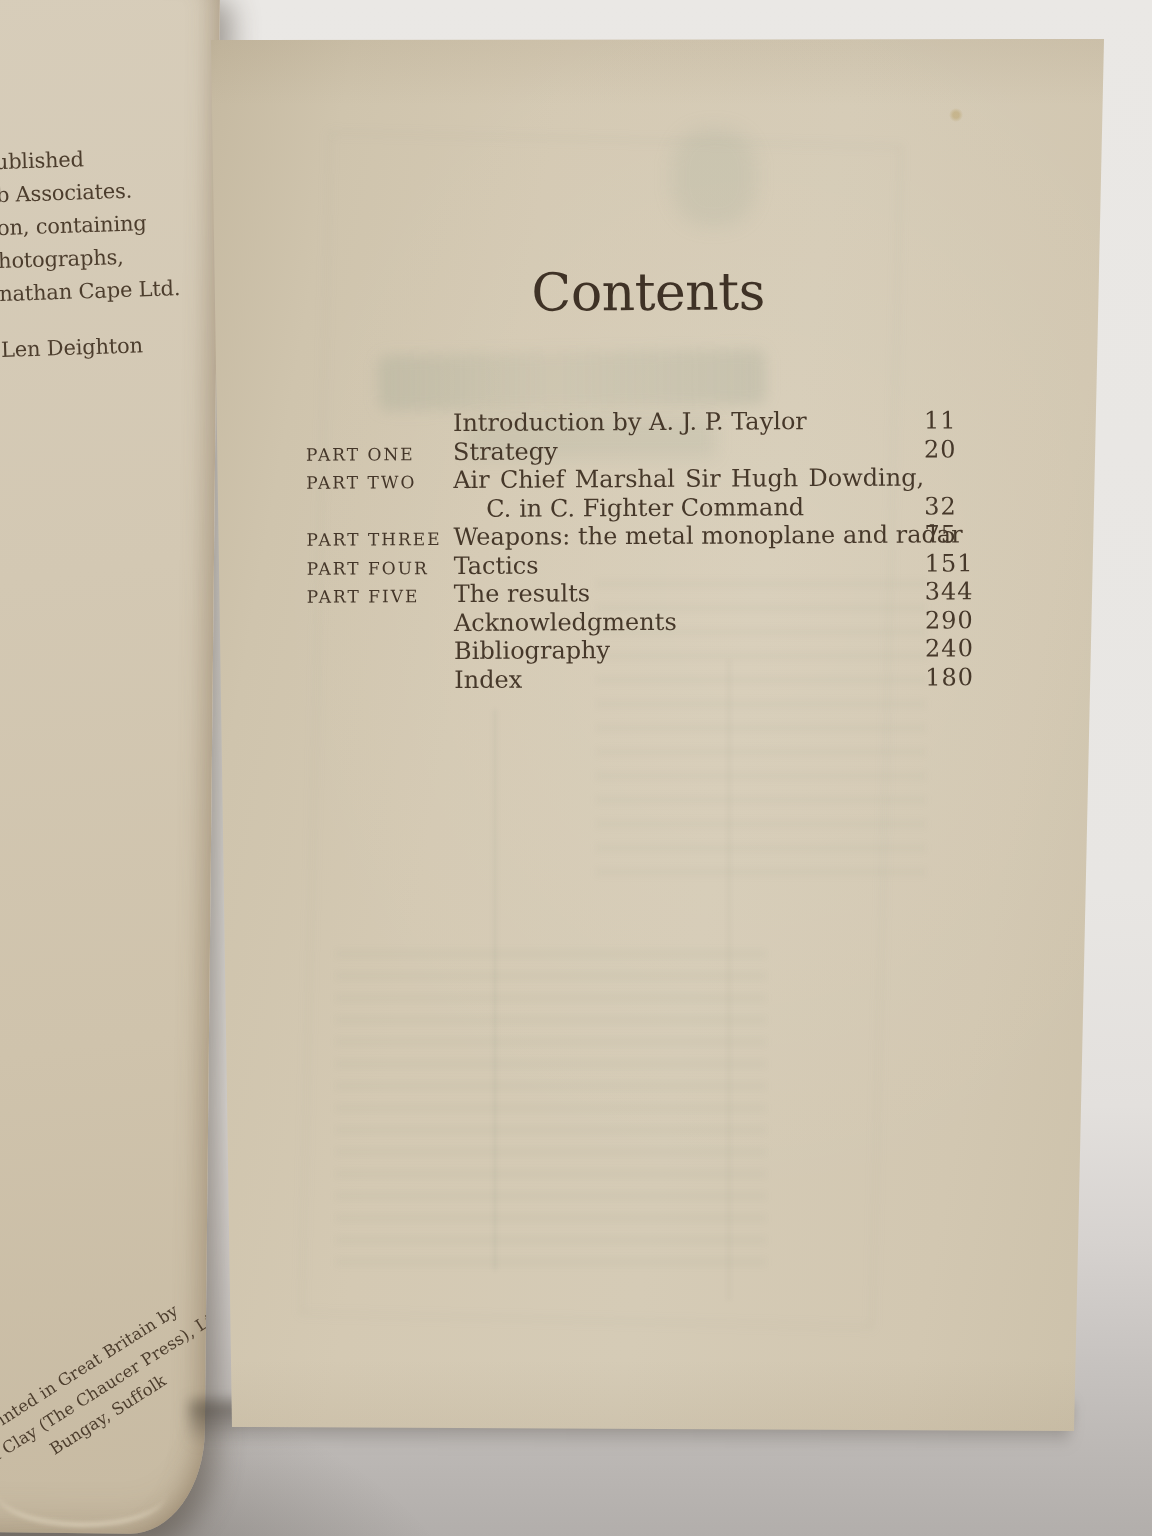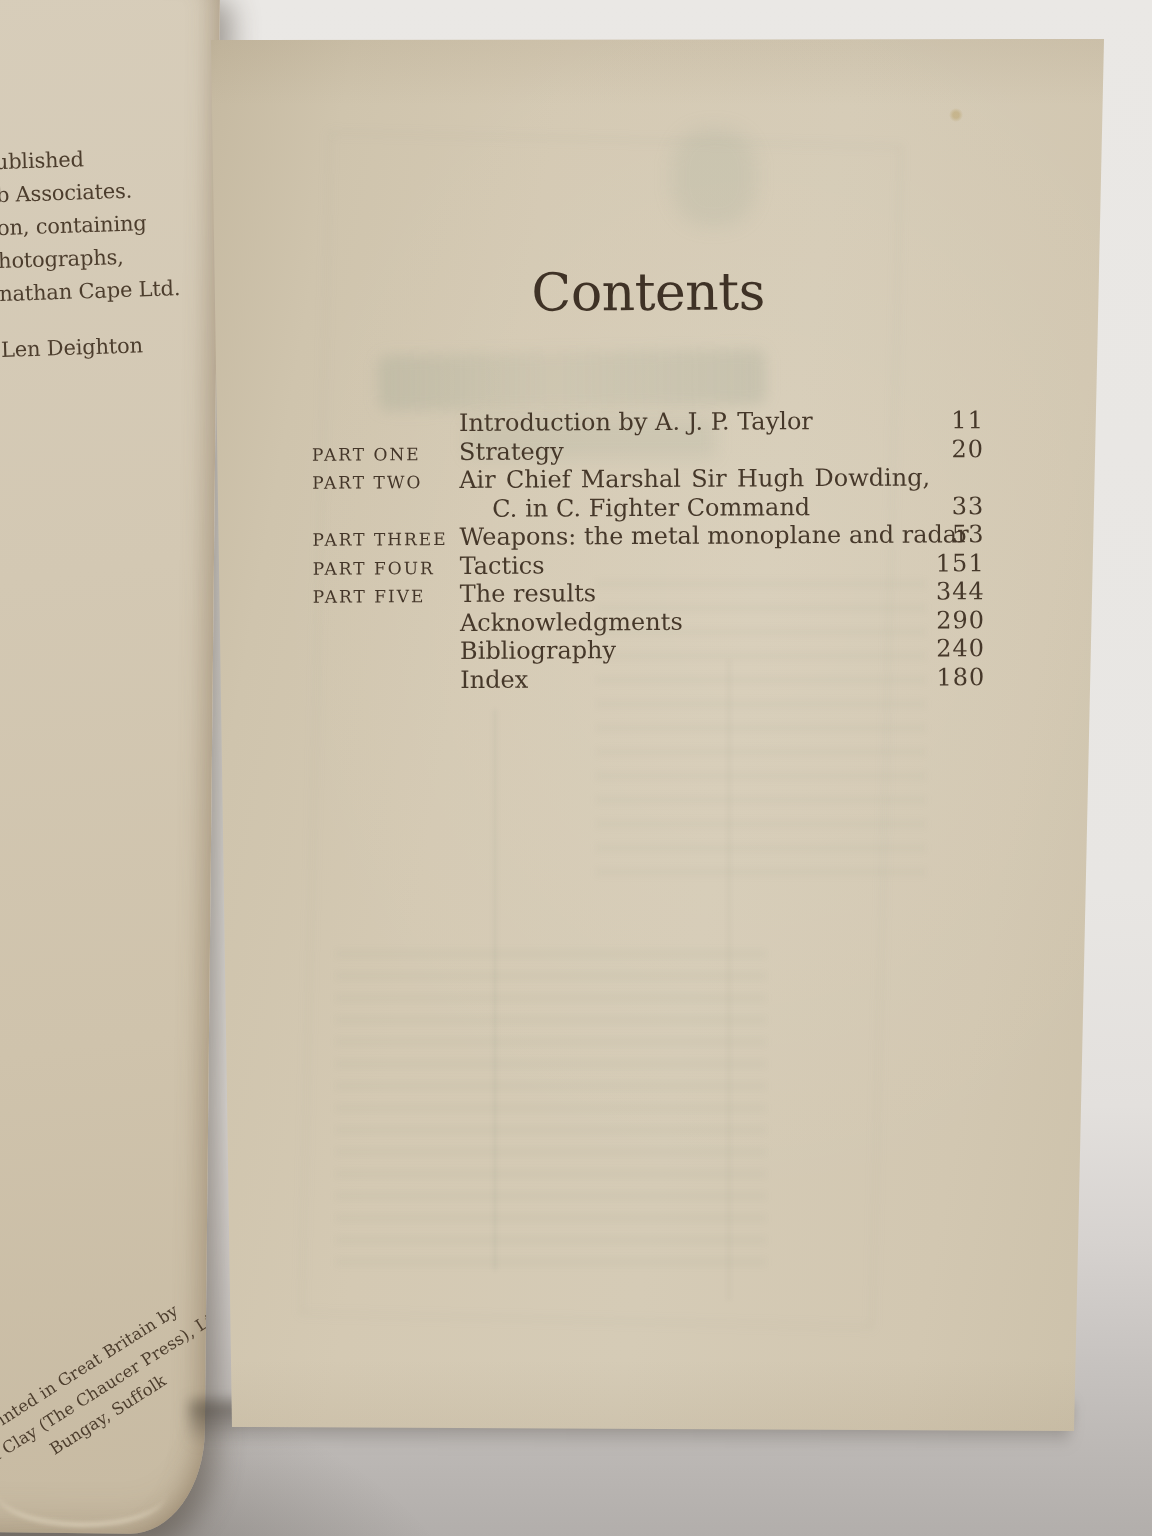--- a/index.html
+++ b/index.html
@@ -67,26 +67,26 @@
     filter:blur(3px);}
 
   .rp-content{position:absolute;inset:0;transform:rotate(-.3deg);transform-origin:50% 30%;}
 
   .heading{position:absolute;left:333px;top:246px;width:300px;margin:0;
     text-align:center;font-weight:normal;font-size:52px;line-height:1;
     letter-spacing:-.5px;color:#3f3226;}
 
   .toc{position:absolute;left:140px;top:388px;width:678px;}
   .row{display:flex;align-items:baseline;height:28.5px;}
-  .part{flex:0 0 147px;font-size:17px;letter-spacing:2px;color:#443629;margin-left:6px;}
+  .part{flex:0 0 147px;font-size:17px;letter-spacing:2px;color:#443629;}
   .title{width:471px;font-size:24px;white-space:nowrap;}
   .row.justify .title{white-space:normal;text-align:justify;text-align-last:justify;
     overflow:hidden;max-height:28.5px;}
   .row.indent .title{padding-left:33px;width:438px;}
-  .num{flex:1 1 auto;text-align:right;font-size:24px;letter-spacing:1px;
+  .num{flex:1 1 auto;text-align:left;font-size:24px;letter-spacing:1px;
     font-feature-settings:"onum" 1;}
 </style>
 </head>
 <body>
 
 <div class="scene">
 
   <div class="backdrop"></div>
 
   <div class="left-page">
@@ -133,26 +133,26 @@
           <span class="num">20</span>
         </div>
         <div class="row justify">
           <span class="part">PART TWO</span>
           <span class="title">Air Chief Marshal Sir Hugh Dowding,</span>
           <span class="num"></span>
         </div>
         <div class="row indent">
           <span class="part"></span>
           <span class="title">C. in C. Fighter Command</span>
-          <span class="num">33</span>
+          <span class="num">32</span>
         </div>
         <div class="row">
           <span class="part">PART THREE</span>
           <span class="title">Weapons: the metal monoplane and radar</span>
-          <span class="num">53</span>
+          <span class="num">75</span>
         </div>
         <div class="row">
           <span class="part">PART FOUR</span>
           <span class="title">Tactics</span>
           <span class="num">151</span>
         </div>
         <div class="row">
           <span class="part">PART FIVE</span>
           <span class="title">The results</span>
           <span class="num">344</span>

